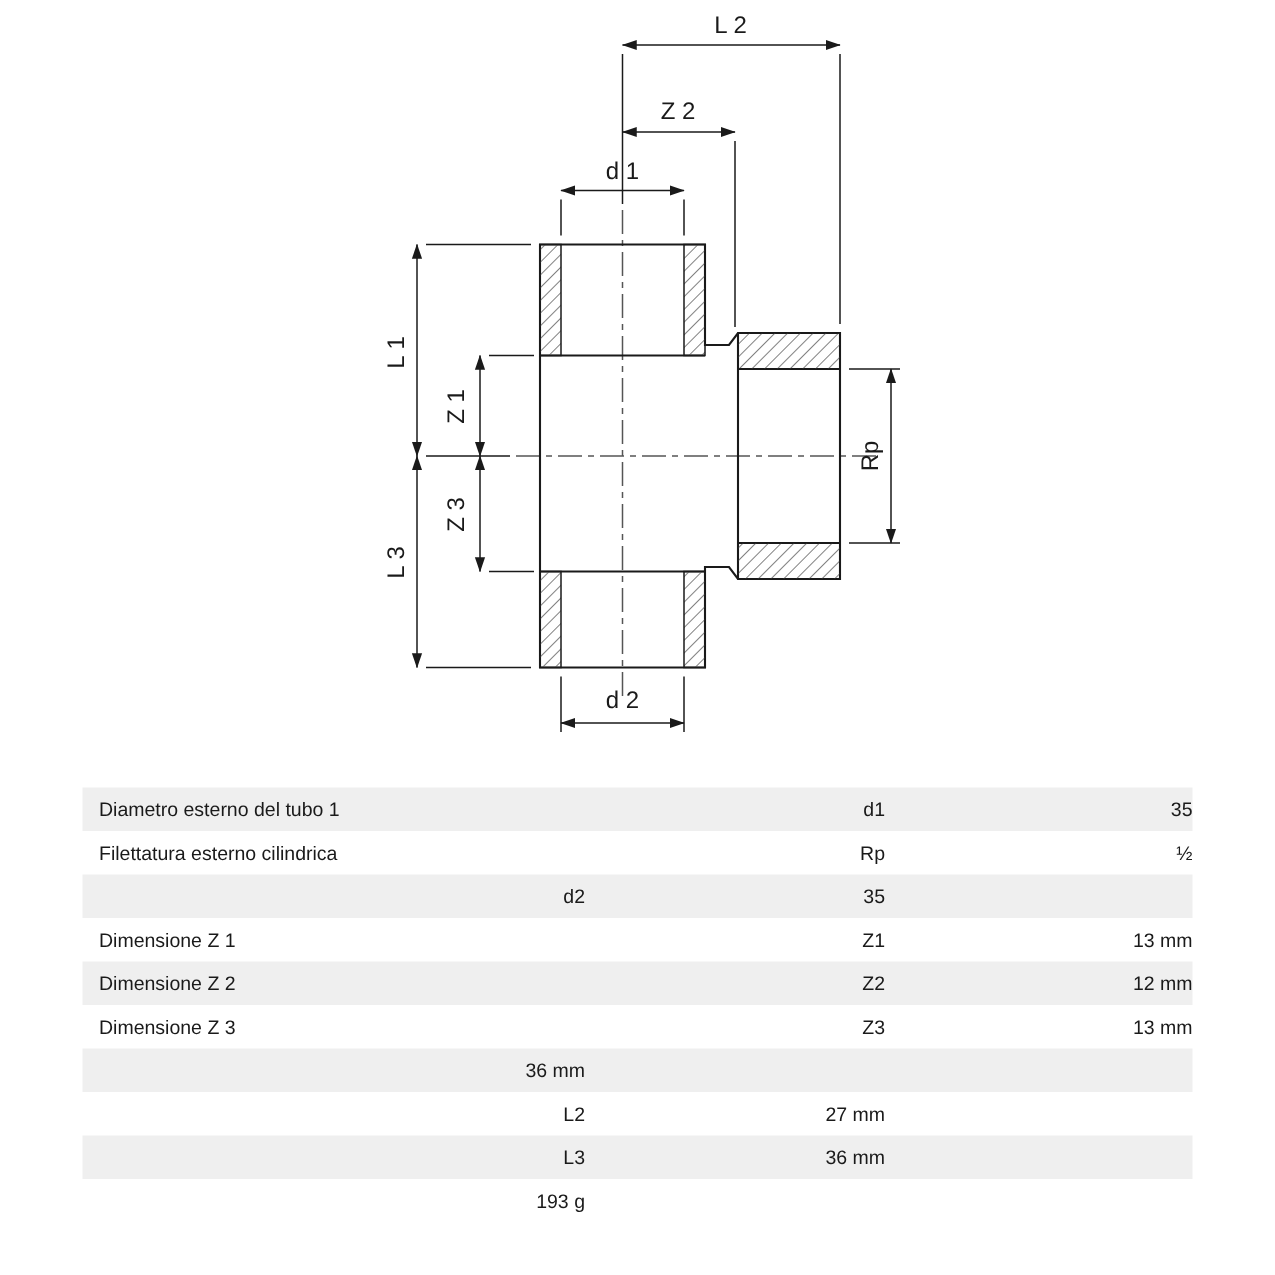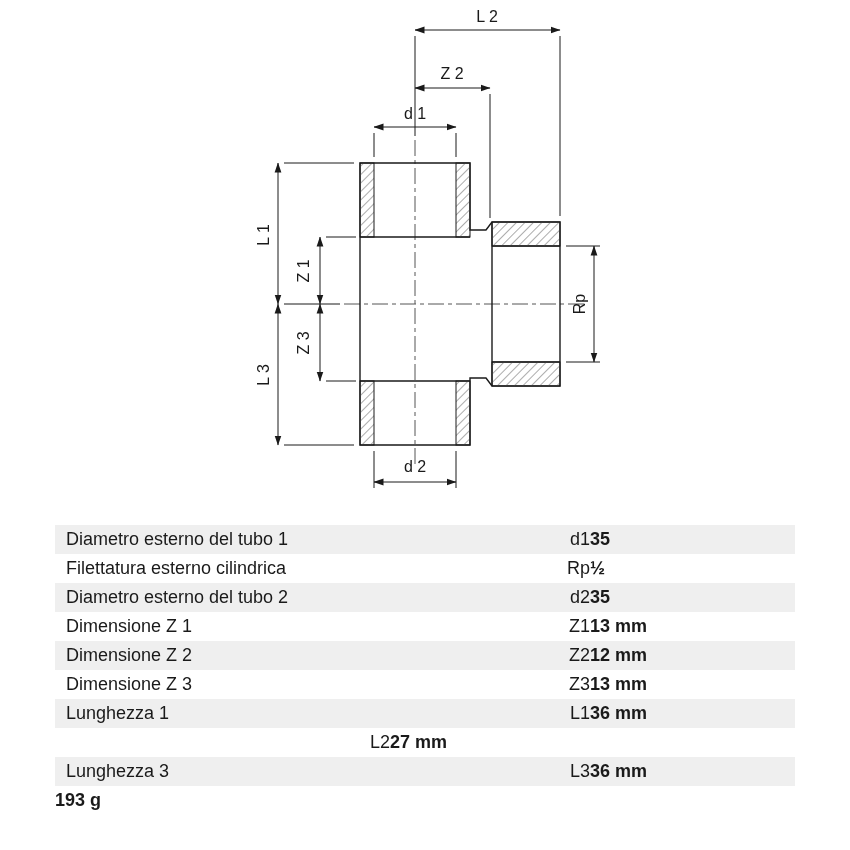--- a/index.html
+++ b/index.html
@@ -13,32 +13,32 @@
     color: #1a1a1a;
   }
   .page { width: 850px; height: 850px; overflow: hidden; }
 
   .diagram-wrap { width: 850px; height: 515px; }
   svg text { font-family: "Liberation Sans", sans-serif; }
 
   .spec-table {
     margin: 10px 0 0 55px;
     width: 740px;
-    font-size: 18px;
+    font-size: 13px;
   }
   .row {
     display: grid;
     grid-template-columns: 335px 200px 205px;
     height: 29px;
     align-items: center;
   }
   .row:nth-child(odd) { background: #efefef; }
   .row .label { padding-left: 11px; text-align: left; }
   .row .symbol { text-align: right; }
-  .row .value { text-align: left; font-weight: bold; }
+  .row .value { text-align: right; }
   .row.peso { grid-template-columns: 335px 405px; }
 </style>
 </head>
 <body>
 
 <div class="page">
 
   <div class="diagram-wrap">
     <svg width="850" height="515" viewBox="0 0 850 515">
       <defs>
@@ -127,50 +127,46 @@
       <div class="label">Diametro esterno del tubo 1</div>
       <div class="symbol">d1</div>
       <div class="value">35</div>
     </div>
     <div class="row">
       <div class="label">Filettatura esterno cilindrica</div>
       <div class="symbol">Rp</div>
       <div class="value">½</div>
     </div>
     <div class="row">
-      <div class="label">Diametro esterno del tubo 2</div>
       <div class="symbol">d2</div>
       <div class="value">35</div>
     </div>
     <div class="row">
       <div class="label">Dimensione Z 1</div>
       <div class="symbol">Z1</div>
       <div class="value">13 mm</div>
     </div>
     <div class="row">
       <div class="label">Dimensione Z 2</div>
       <div class="symbol">Z2</div>
       <div class="value">12 mm</div>
     </div>
     <div class="row">
       <div class="label">Dimensione Z 3</div>
       <div class="symbol">Z3</div>
       <div class="value">13 mm</div>
     </div>
     <div class="row">
-      <div class="label">Lunghezza 1</div>
-      <div class="symbol">L1</div>
       <div class="value">36 mm</div>
     </div>
     <div class="row">
       <div class="symbol">L2</div>
       <div class="value">27 mm</div>
     </div>
     <div class="row">
-      <div class="label">Lunghezza 3</div>
       <div class="symbol">L3</div>
       <div class="value">36 mm</div>
     </div>
     <div class="row peso">
       <div class="value">193 g</div>
     </div>
   </div>
 
 </div>
 

